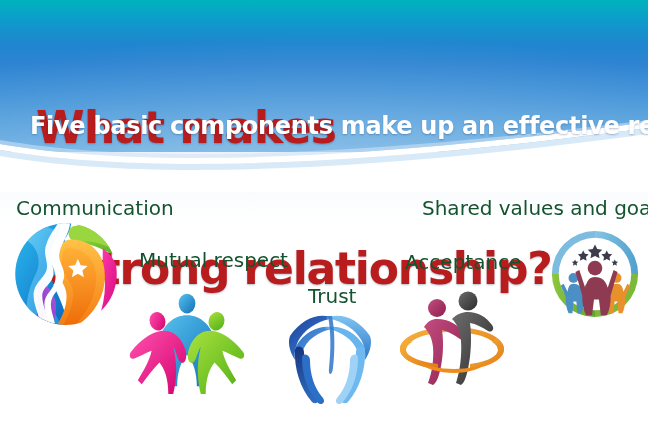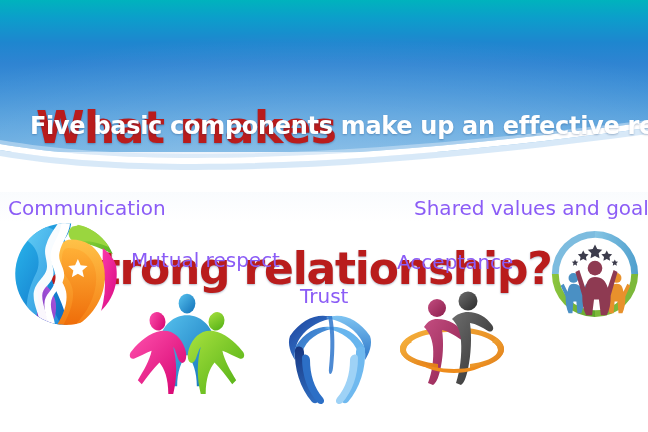--- a/index.html
+++ b/index.html
@@ -70,25 +70,26 @@
     font-weight:bold;
     font-size:24px;
     letter-spacing:-0.3px;
     text-shadow:0 1px 2px rgba(0,40,90,.28);
     white-space:nowrap;
   }
 
   
   .clabel{
     position:absolute;
-    color:#8b5cf6;
+    color:#14532d;
     font-family:"DejaVu Sans","Liberation Sans",sans-serif;
     font-weight:400;
     font-size:20px;
     white-space:nowrap;
+    margin-left:8px;
   }
   .lab-communication{left:8px;  top:196px;}
   .lab-mutual{       left:131px;top:248px;}
   .lab-trust{        left:300px;top:284px;}
   .lab-acceptance{   left:397px;top:250px;}
   .lab-shared{       left:414px;top:196px;}
 
   
   .icon{position:absolute;}
   .ic-communication{left:12px; top:220px;width:108px;height:108px;}

